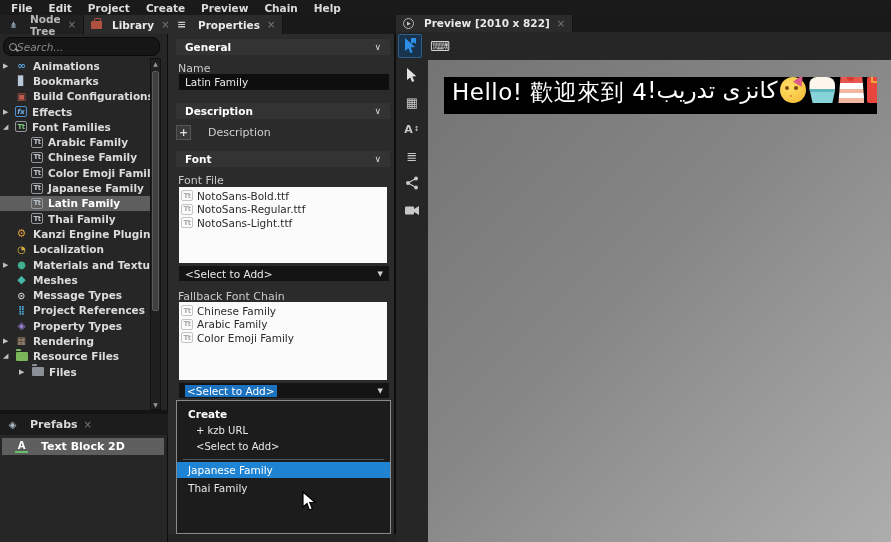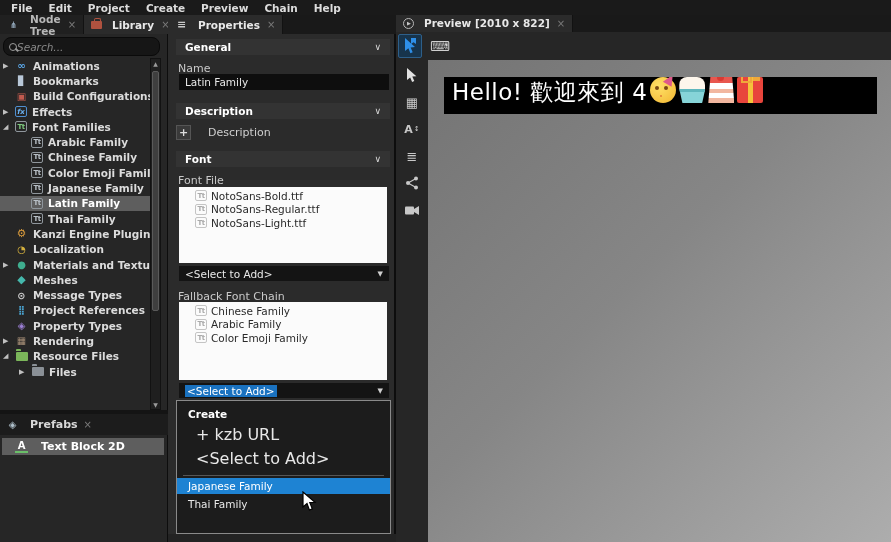--- a/index.html
+++ b/index.html
@@ -80,30 +80,30 @@
   #prefab-item{position:absolute;left:2px;top:423px;width:162px;height:17px;background:#5e5e5e;display:flex;align-items:center;gap:8px;padding-left:13px;color:#fff;font-weight:bold}
 
   
   #mid{position:absolute;left:168px;top:15px;width:228px;bottom:8px;background:#2b2b2b;border-right:2px solid #0d0d0d}
   #mid-tabs{left:168px;width:228px}
   .sechdr{position:absolute;left:8px;width:214px;height:16px;background:#333333;display:flex;align-items:center;padding:0 9px;color:#fff;font-weight:bold;font-size:10.5px}
   .sechdr .chev{margin-left:auto;color:#dcdcdc;font-size:9px;font-weight:normal}
   .flabel{position:absolute;left:10px;color:#c9c9c9;font-size:11px}
   .dinput{position:absolute;left:11px;width:210px;height:16px;background:#0e0e0e;border:none;outline:none;color:#e8e8e8;font-size:10.5px;padding:0 6px;font-family:inherit}
   .listbox{position:absolute;left:11px;width:208px;background:#fbfbfb;padding-top:2px}
-  .lbi{display:flex;align-items:center;height:13.5px;padding-left:16px;color:#2a2a2a;font-size:10.5px}
+  .lbi{display:flex;align-items:center;height:13.5px;padding-left:2px;color:#2a2a2a;font-size:10.5px}
   .lbi .ic{margin-right:4px}
   .selrow{position:absolute;left:11px;width:210px;height:15px;background:#141414;display:flex;align-items:center;padding:0 6px;color:#e8e8e8;font-size:10.5px}
   .selrow .dchev{margin-left:auto;color:#d0d0d0;font-size:7px}
   .selrow .hl{background:#1a72c0;color:#fff;padding:0 2px}
 
   
   #dropdown{position:absolute;left:8px;width:215px;height:134px;background:#1c1c1c;border:1px solid #8a8a8a;z-index:20}
   #dropdown .dhdr{font-weight:bold;color:#fff;padding:7px 0 0 11px;font-size:10.5px}
-  #dropdown .ditem{color:#e8e8e8;padding:5px 0 0 19px;font-size:16px}
+  #dropdown .ditem{color:#e8e8e8;padding:5px 0 0 19px;font-size:10px}
   #dropdown .dsep{height:1px;background:#555;margin:7px 6px 0 6px}
   #dropdown .dopt{height:16px;display:flex;align-items:center;padding-left:11px;color:#e8e8e8;margin-top:2px;font-size:10.5px}
   #dropdown .dopt.hl{background:#1e83d3;color:#fff}
 
   
   #cursor{position:absolute;left:302px;top:491px;z-index:50}
 
   
   #preview{position:absolute;left:396px;top:14px;right:0;bottom:0;background:#262626}
   #preview-tabs{left:396px;right:0;top:14px;height:18px}
@@ -427,20 +427,21 @@
       <svg width="15" height="11" viewBox="0 0 15 11">
         <rect x="0" y="1.5" width="9" height="8" rx="1" fill="#c8c8c8"></rect>
         <path d="M9,4 L14,1 L14,10 L9,7 Z" fill="#c8c8c8"></path>
       </svg>
     </span>
   </div>
 
   <div id="pv-area">
     <div id="pv-textblock">
       <span class="txt">Hello! 歡迎來到 4 </span>
+      <span class="txt" dir="rtl">كانزى تدريب!</span>
       <span class="emo emo-party"></span>
       <span class="emo emo-cupcake"></span>
       <span class="emo emo-cake"></span>
       <span class="emo emo-gift"></span>
     </div>
   </div>
 
 </div>
 
 </body></html>

